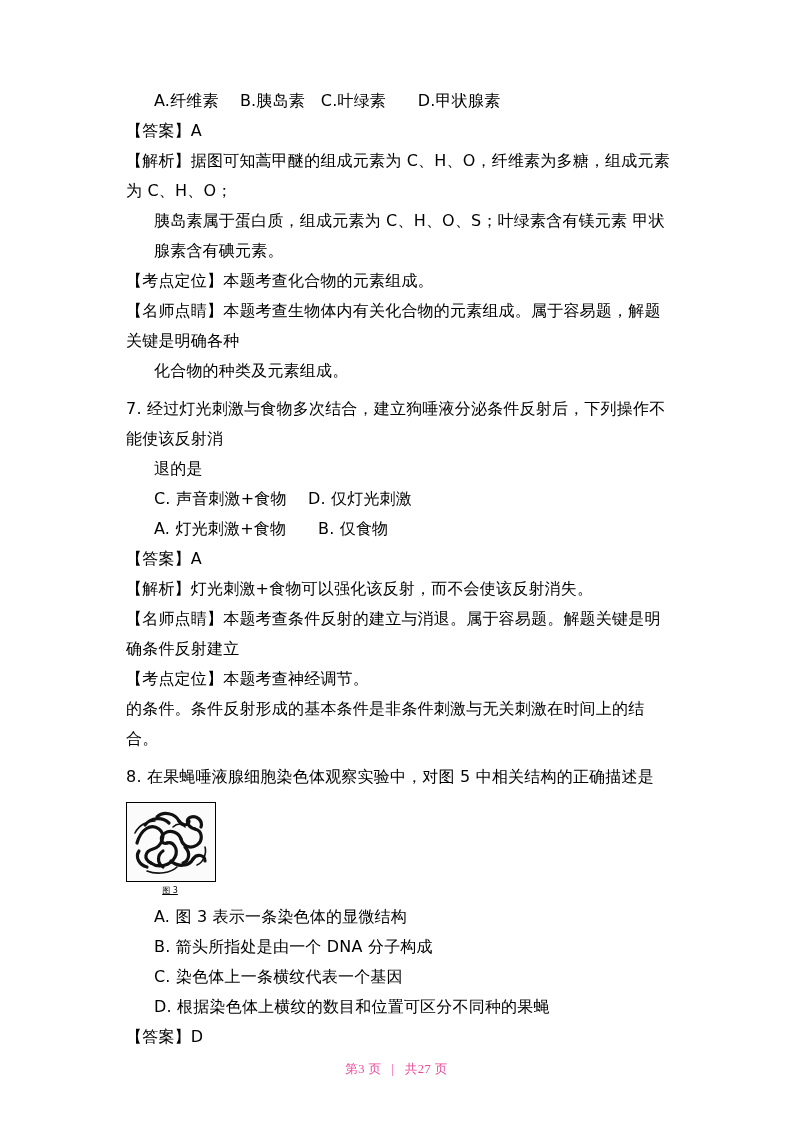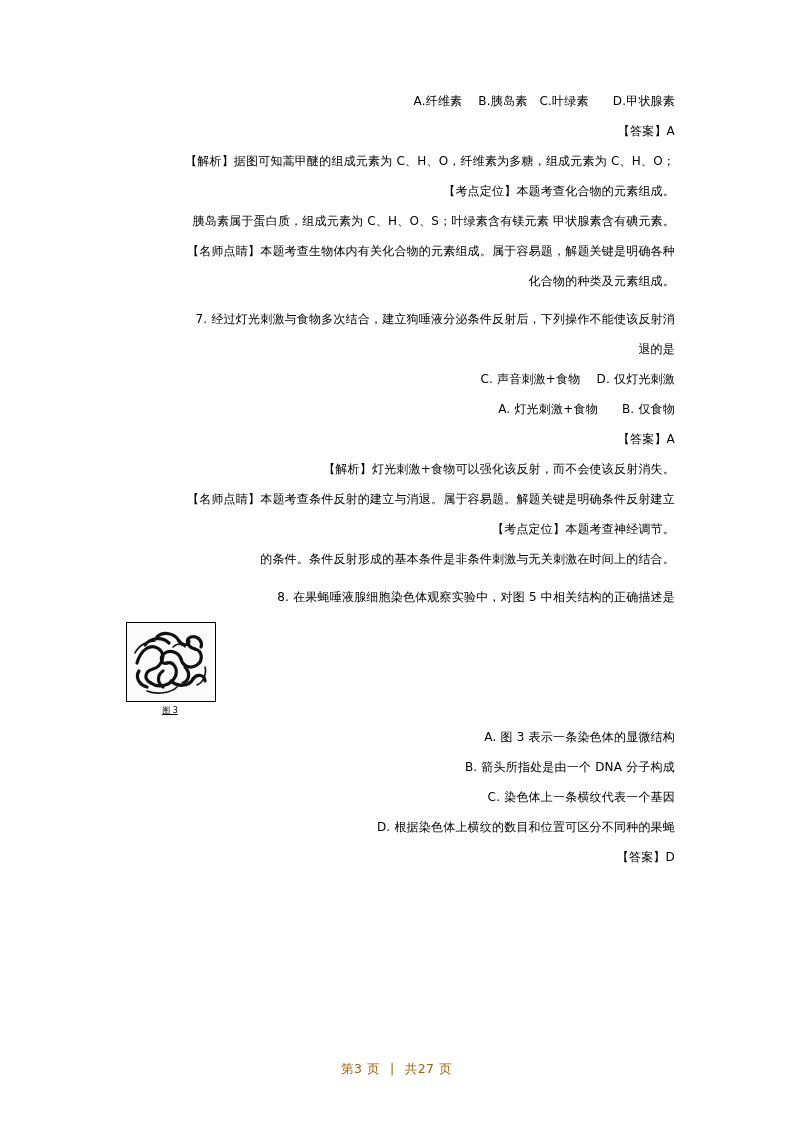--- a/index.html
+++ b/index.html
@@ -18,25 +18,24 @@
   .page {
     position: absolute;
     left: 0;
     top: 0;
     width: 793px;
     height: 1122px;
     box-sizing: border-box;
     padding: 86px 118px 0 126px;
   }
   .line {
-    font-size: 12px;
+    font-size: 16px;
     line-height: 30px;
     white-space: pre-wrap;
     letter-spacing: 0.2px;
-    text-align: right;
   }
   .indent-1 { padding-left: 0px; }
   .indent-2 { padding-left: 28px; }
   .block-gap { height: 8px; }
   .fig-wrap {
     margin: 10px 0 4px 0;
     padding-left: 0px;
     text-decoration: underline;
   }
   .fig-box {
@@ -60,35 +59,36 @@
     position: absolute;
     left: 0; top: 0; right: 0; bottom: 0;
   }
   .footer {
     position: absolute;
     left: 0;
     right: 0;
     bottom: 44px;
     text-align: center;
     font-size: 12.5px;
-    color: #a16207;
+    color: #ec4899;
     letter-spacing: 0.5px;
+    font-family: Liberation Serif, serif;
   }
   .footer .sep { margin: 0 10px; }
 </style>
 </head>
 <body>
 
 <div class="page">
 
   <div class="line indent-2">A.纤维素    B.胰岛素   C.叶绿素      D.甲状腺素</div>
   <div class="line indent-1">【答案】A</div>
   <div class="line indent-1">【解析】据图可知蒿甲醚的组成元素为 C、H、O，纤维素为多糖，组成元素为 C、H、O；</div>
+  <div class="line indent-2">胰岛素属于蛋白质，组成元素为 C、H、O、S；叶绿素含有镁元素 甲状腺素含有碘元素。</div>
   <div class="line indent-1">【考点定位】本题考查化合物的元素组成。</div>
-  <div class="line indent-2">胰岛素属于蛋白质，组成元素为 C、H、O、S；叶绿素含有镁元素 甲状腺素含有碘元素。</div>
   <div class="line indent-1">【名师点睛】本题考查生物体内有关化合物的元素组成。属于容易题，解题关键是明确各种</div>
   <div class="line indent-2">化合物的种类及元素组成。</div>
 
   <div class="block-gap"></div>
 
   <div class="line indent-1">7. 经过灯光刺激与食物多次结合，建立狗唾液分泌条件反射后，下列操作不能使该反射消</div>
   <div class="line indent-2">退的是</div>
   <div class="line indent-2">C. 声音刺激+食物    D. 仅灯光刺激</div>
   <div class="line indent-2">A. 灯光刺激+食物      B. 仅食物</div>
   <div class="line indent-1">【答案】A</div>

